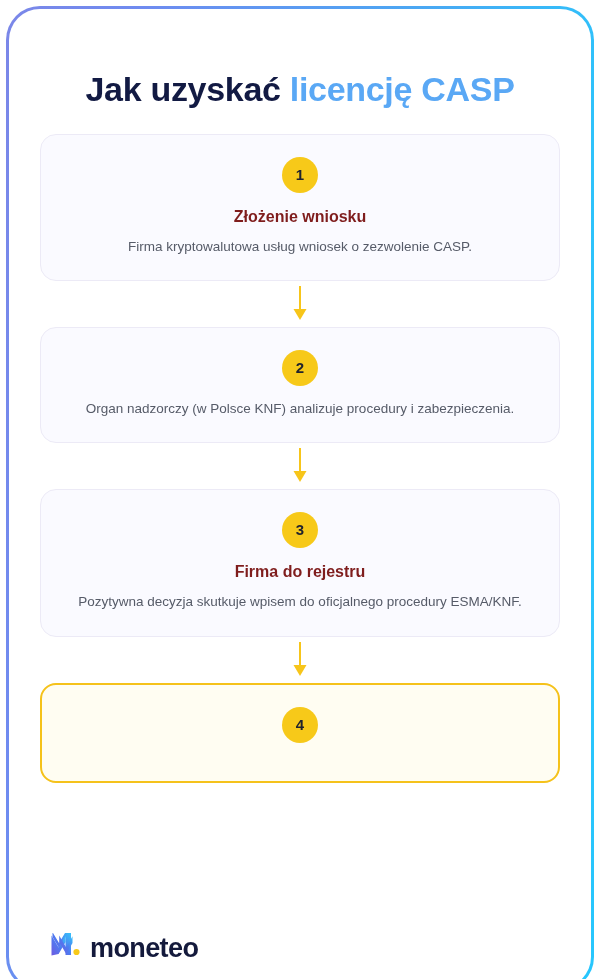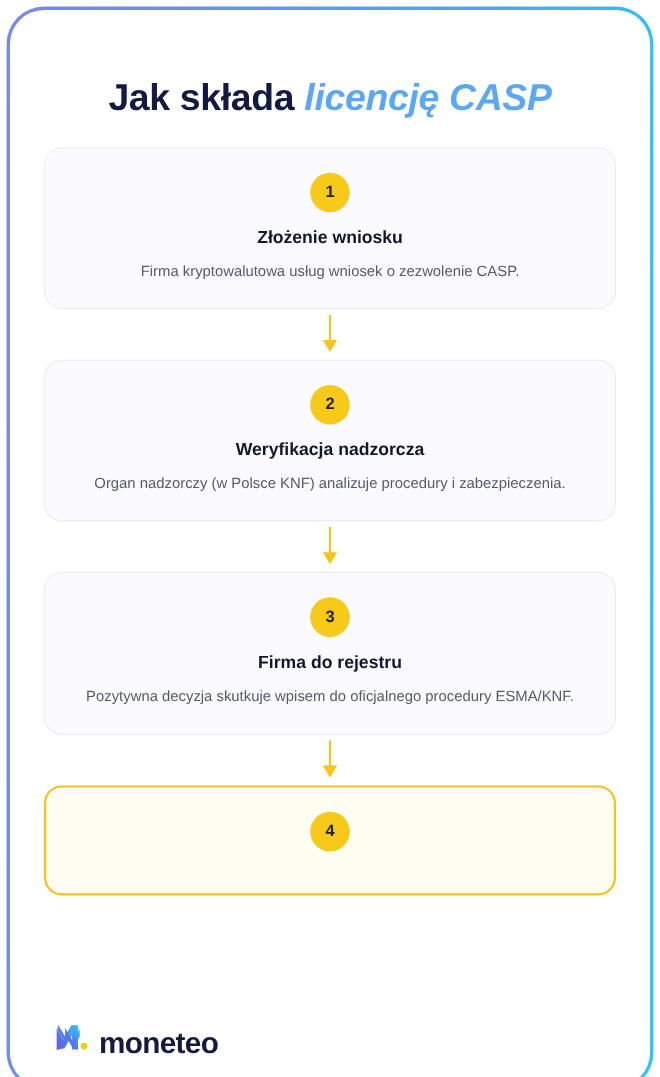--- a/index.html
+++ b/index.html
@@ -45,21 +45,20 @@
     text-align: center;
     font-size: 34px;
     font-weight: 700;
     letter-spacing: -0.3px;
     line-height: 1.15;
     color: #121a43;
     white-space: nowrap;
   }
   .page-title .accent {
     color: #5aa8f5;
-    font-style: italic;
   }
 
   
   .flow {
     position: absolute;
     left: 31px;
     right: 31px;
     top: 125px;
   }
 
@@ -85,21 +84,21 @@
     font-size: 15px;
     font-weight: 700;
     line-height: 36px;
     margin: 0 auto 14px auto;
     text-align: center;
   }
 
   .step-title {
     font-size: 16px;
     font-weight: 700;
-    color: #0f172a;
+    color: #7f1d1d;
     margin: 0 0 11px 0;
     line-height: 1.25;
   }
   .step-card.highlight .step-title {
     color: #c49a11;
   }
 
   .step-desc {
     font-size: 13.5px;
     color: #565b68;
@@ -134,21 +133,21 @@
     line-height: 1;
   }
 </style>
 </head>
 <body>
 
 <div class="frame-outer">
   <div class="frame-inner">
 
     <h1 class="page-title">
-      <span>Jak składa </span><span class="accent">licencję CASP</span>
+      <span>Jak uzyskać </span><span class="accent">licencję CASP</span>
     </h1>
 
     <div class="flow">
 
       <div class="step-card">
         <div class="badge">1</div>
         <div class="step-title">Złożenie wniosku</div>
         <div class="step-desc">Firma kryptowalutowa usług wniosek o zezwolenie CASP.</div>
       </div>
 
@@ -156,21 +155,20 @@
         <span>
           <svg width="16" height="36" viewBox="0 0 16 36" aria-hidden="true">
             <rect x="7" y="0" width="2" height="26" fill="#f7c51a"></rect>
             <polygon points="8,34 1.5,23 14.5,23" fill="#f7c51a"></polygon>
           </svg>
         </span>
       </div>
 
       <div class="step-card">
         <div class="badge">2</div>
-        <div class="step-title">Weryfikacja nadzorcza</div>
         <div class="step-desc">Organ nadzorczy (w Polsce KNF) analizuje procedury i zabezpieczenia.</div>
       </div>
 
       <div class="connector">
         <span>
           <svg width="16" height="36" viewBox="0 0 16 36" aria-hidden="true">
             <rect x="7" y="0" width="2" height="26" fill="#f7c51a"></rect>
             <polygon points="8,34 1.5,23 14.5,23" fill="#f7c51a"></polygon>
           </svg>
         </span>

